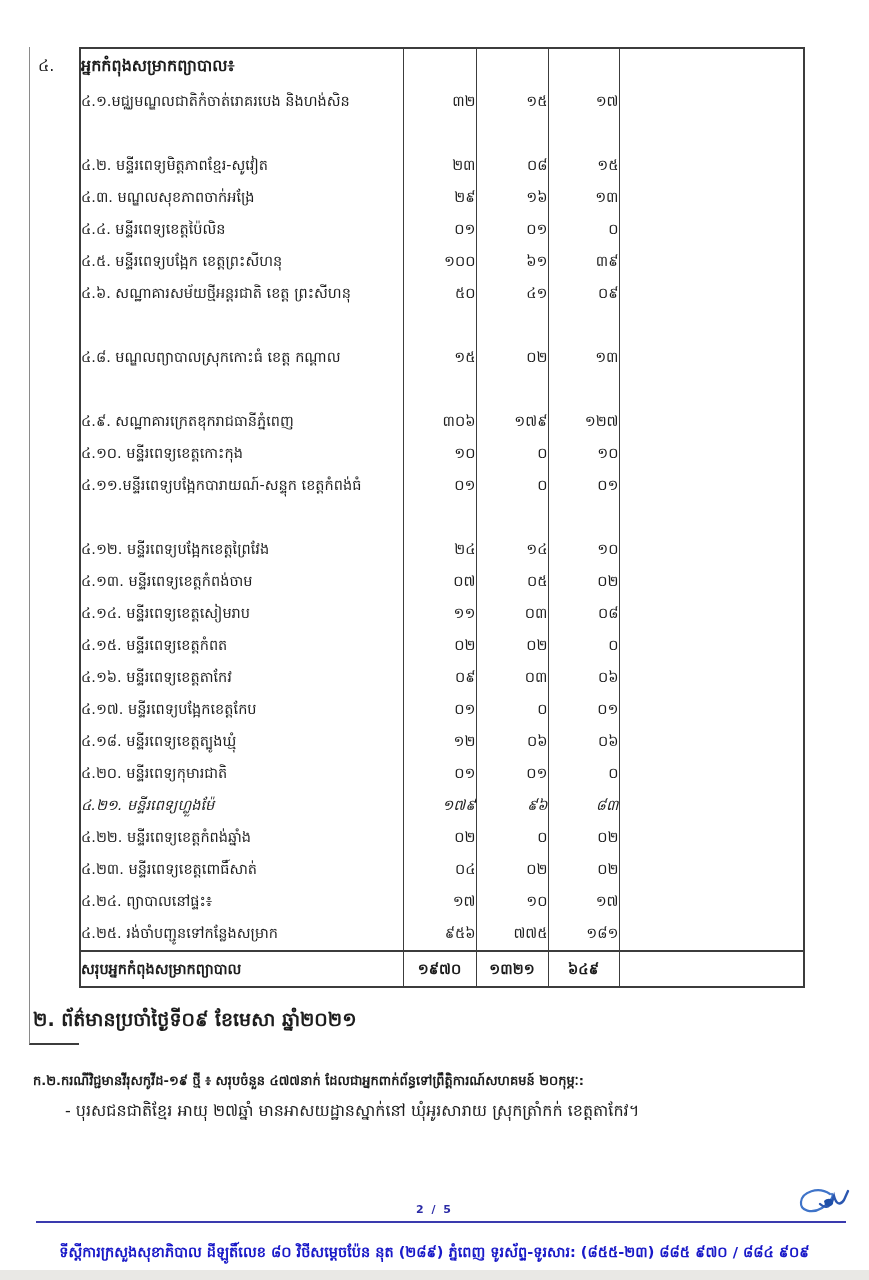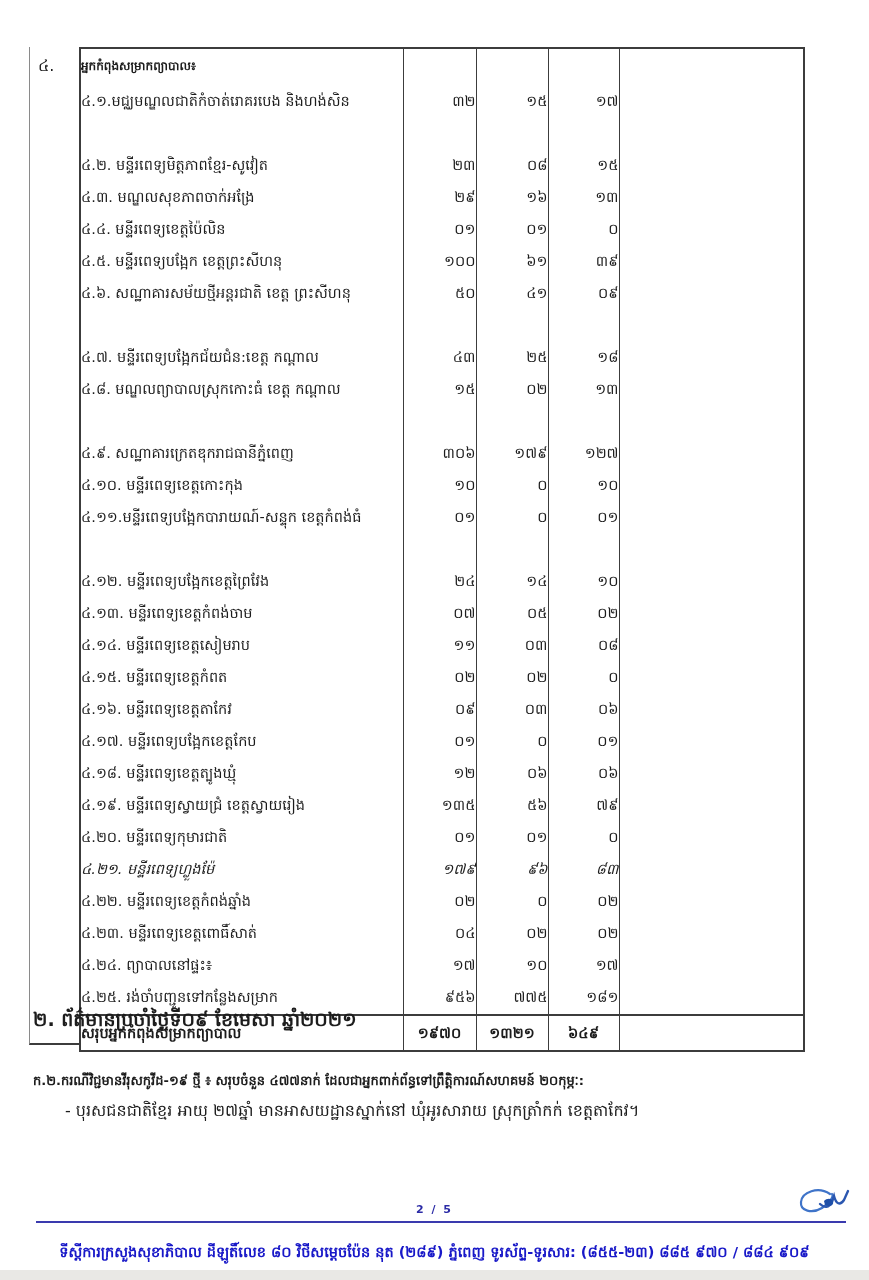--- a/index.html
+++ b/index.html
@@ -58,21 +58,21 @@
     line-height:29px;
   }
   td.num-cell{
     text-align:right;
     padding:3px 16px 0 2px;
     line-height:29px;
   }
   td.empty-cell{}
   tr.hdr td{
     font-weight:bold;
-    font-size:12px;
+    font-size:16px;
     height:38px;
     line-height:34px;
   }
   tr.total td{
     border-top:2px solid #3c3c3c;
     font-weight:bold;
     height:34px;
     line-height:31px;
     vertical-align:middle;
   }
@@ -192,27 +192,20 @@
           <td class="num-cell">៣៩</td>
           <td class="empty-cell"></td>
         </tr>
         <tr style="height: 64px;">
           <td class="label-cell">៤.៦. សណ្ឋាគារសម័យថ្មីអន្តរជាតិ ខេត្ត ព្រះសីហនុ</td>
           <td class="num-cell">៥០</td>
           <td class="num-cell">៤១</td>
           <td class="num-cell">០៩</td>
           <td class="empty-cell"></td>
         </tr>
-        <tr style="height: 32px;">
-          <td class="label-cell">៤.៧. មន្ទីរពេទ្យបង្អែកជ័យជំន:ខេត្ត កណ្តាល</td>
-          <td class="num-cell">៤៣</td>
-          <td class="num-cell">២៥</td>
-          <td class="num-cell">១៨</td>
-          <td class="empty-cell"></td>
-        </tr>
         <tr style="height: 64px;">
           <td class="label-cell">៤.៨. មណ្ឌលព្យាបាលស្រុកកោះធំ ខេត្ត កណ្តាល</td>
           <td class="num-cell">១៥</td>
           <td class="num-cell">០២</td>
           <td class="num-cell">១៣</td>
           <td class="empty-cell"></td>
         </tr>
         <tr style="height: 32px;">
           <td class="label-cell">៤.៩. សណ្ឋាគារក្រេតឌុករាជធានីភ្នំពេញ</td>
           <td class="num-cell">៣០៦</td>
@@ -274,27 +267,20 @@
           <td class="num-cell">០១</td>
           <td class="num-cell">០</td>
           <td class="num-cell">០១</td>
           <td class="empty-cell"></td>
         </tr>
         <tr style="height: 32px;">
           <td class="label-cell">៤.១៨. មន្ទីរពេទ្យខេត្តត្បូងឃ្មុំ</td>
           <td class="num-cell">១២</td>
           <td class="num-cell">០៦</td>
           <td class="num-cell">០៦</td>
-          <td class="empty-cell"></td>
-        </tr>
-        <tr style="height: 32px;">
-          <td class="label-cell">៤.១៩. មន្ទីរពេទ្យស្វាយជ្រំ ខេត្តស្វាយរៀង</td>
-          <td class="num-cell">១៣៥</td>
-          <td class="num-cell">៥៦</td>
-          <td class="num-cell">៧៩</td>
           <td class="empty-cell"></td>
         </tr>
         <tr style="height: 32px;">
           <td class="label-cell">៤.២០. មន្ទីរពេទ្យកុមារជាតិ</td>
           <td class="num-cell">០១</td>
           <td class="num-cell">០១</td>
           <td class="num-cell">០</td>
           <td class="empty-cell"></td>
         </tr>
         <tr style="height: 32px; font-style: italic;">

